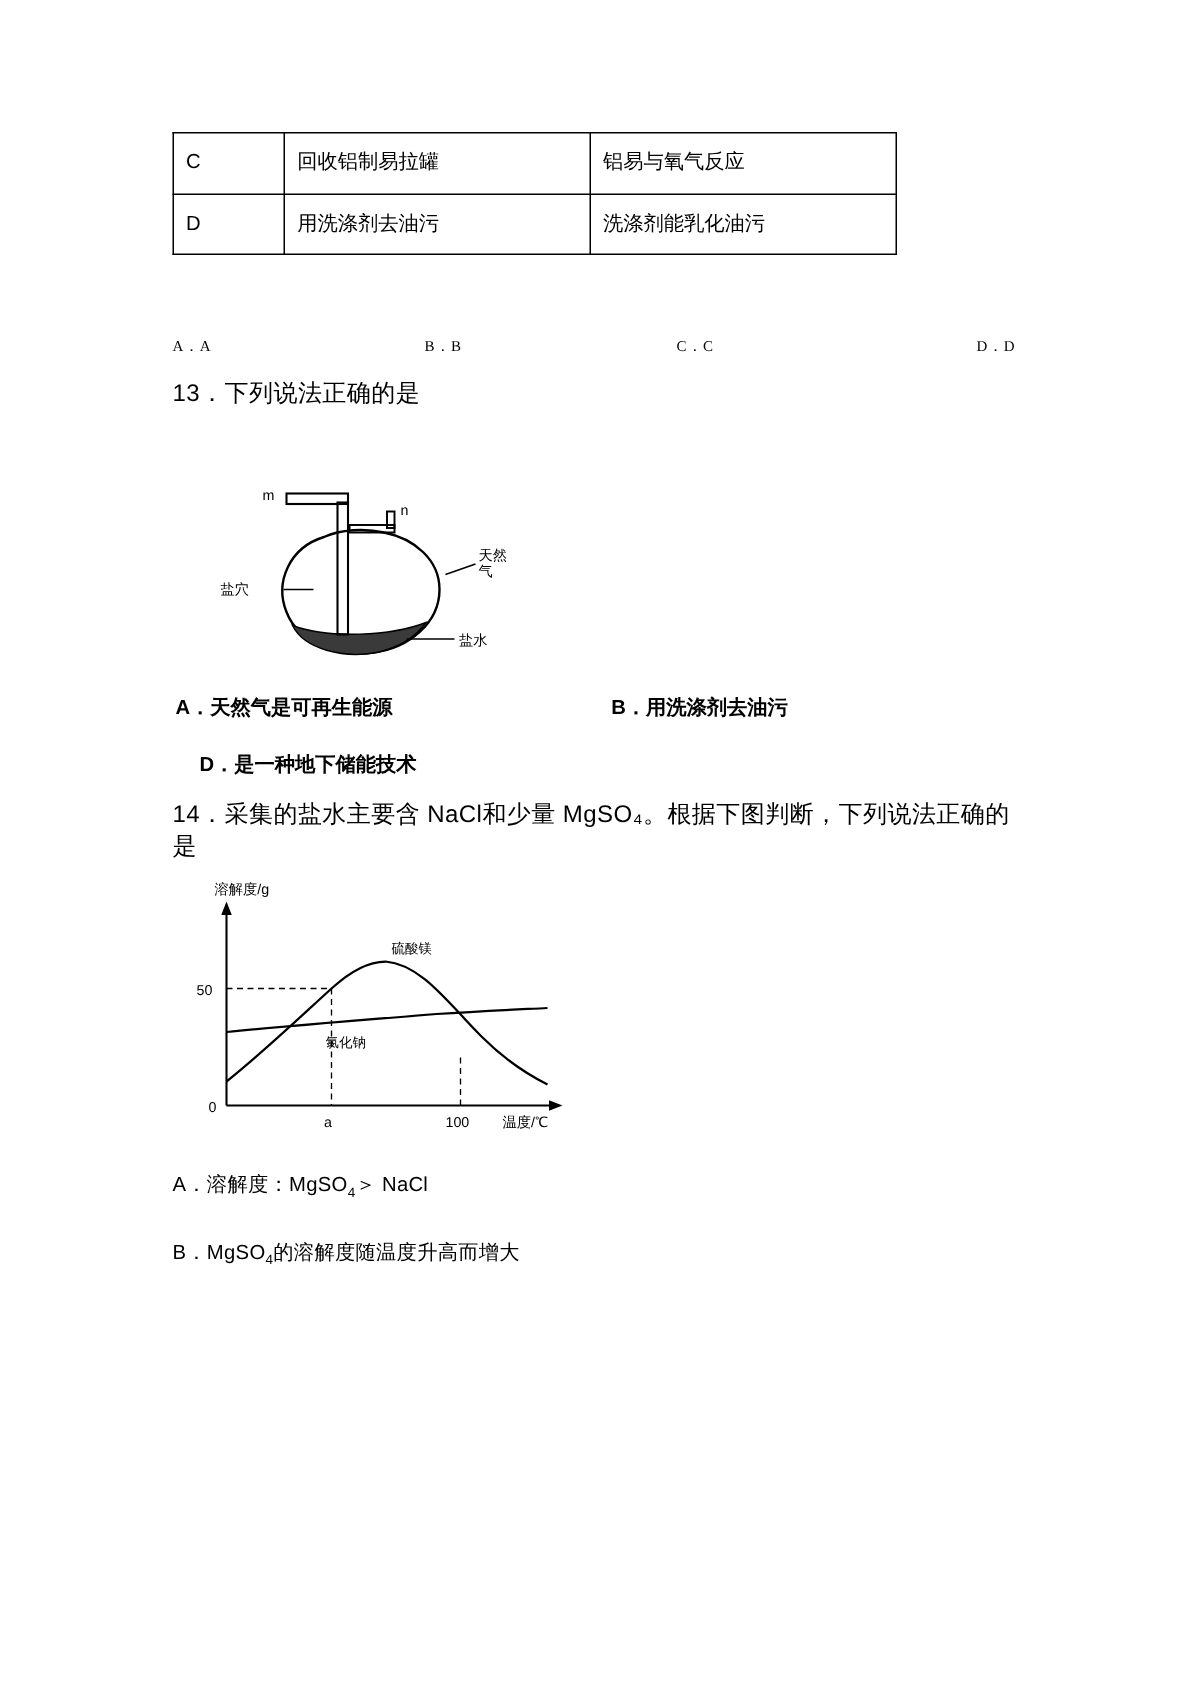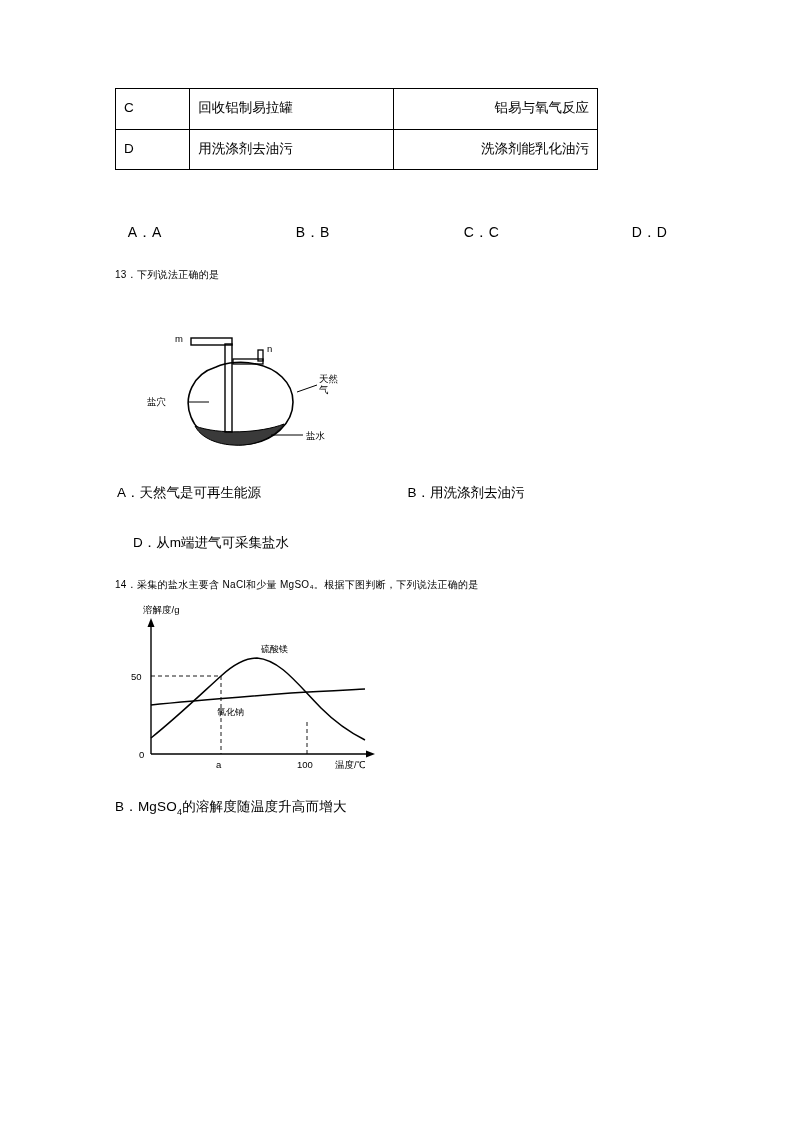--- a/index.html
+++ b/index.html
@@ -38,55 +38,55 @@
     font-family: "Liberation Sans", sans-serif;
   }
   table.qtable td {
     border: 1px solid #000;
     padding: 10px 8px 12px 8px;
     vertical-align: middle;
     line-height: 1.3;
   }
   td.col-a { width: 58px; }
   td.col-b { width: 190px; }
-  td.col-c { width: 190px; text-align: right; }
+  td.col-c { width: 190px; }
 
   
   .opt-row {
     display: flex;
     margin-top: 54px;
-    font-size: 14px;
-    font-family: Liberation Sans, sans-serif;
+    font-size: 10px;
+    font-family: Liberation Serif, serif;
     letter-spacing: 0.5px;
-    justify-content: center;
   }
   .opt-row .opt {
     width: 168px;
   }
-  .opt-row .opt:last-child { width: auto; }
+  .opt-row .opt:last-child { width: auto; margin-left: 32px; }
 
   
   .para {
     font-size: 14px;
     line-height: 2.35;
     margin-top: 14px;
     font-family: "Liberation Sans", sans-serif;
     letter-spacing: 0.3px;
   }
   .qstem {
-    font-size: 10px;
-    margin-top: 26px;
+    font-size: 16px;
+    margin-top: 14px;
     font-family: "Liberation Sans", sans-serif;
     letter-spacing: 0.3px;
   }
   .choice-2col {
     display: flex;
-    margin-top: 32px;
+    margin-top: 20px;
     font-size: 13.5px;
     font-family: "Liberation Sans", sans-serif;
+    font-weight: bold;
   }
   .choice-2col .c {
     width: 50%;
     padding-left: 2px;
   }
   .choice-2col .c.right { padding-left: 18px; }
 
   .choice-line {
     font-size: 13.5px;
     margin-top: 26px;
@@ -187,21 +187,21 @@
         <line x1="150" y1="133" x2="182" y2="133" stroke="#000" stroke-width="1"></line>
         <text class="lbl" x="185" y="137">盐水</text>
       </svg>
     </div>
 
     <div class="choice-2col">
       <span class="c">A．天然气是可再生能源</span>
       <span class="c right">B．用洗涤剂去油污</span>
     </div>
     <div class="choice-2col">
-      <span class="c right">D．从m端进气可采集盐水</span>
+      <span class="c right">D．是一种地下储能技术</span>
     </div>
 
     <div class="qstem">14．采集的盐水主要含 NaCl和少量 MgSO₄。根据下图判断，下列说法正确的是</div>
 
     <div class="fig2">
       <svg width="330" height="170" viewBox="0 0 330 170">
 
         <line x1="30" y1="152" x2="30" y2="22" stroke="#000" stroke-width="1.4"></line>
         <polygon points="30,16 26.5,25 33.5,25" fill="#000"></polygon>
 
@@ -223,17 +223,20 @@
         <path d="M30 136 C 55 116, 78 94, 100 74 C 112 63, 124 56, 136 56 C 160 58, 178 84, 200 106 C 216 122, 232 132, 244 138" fill="none" stroke="#000" stroke-width="1.5"></path>
 
         <path d="M30 103 C 70 99, 120 95, 170 91 C 200 89, 224 88, 244 87" fill="none" stroke="#000" stroke-width="1.5"></path>
 
         <text class="lbl-sm" x="140" y="50">硫酸镁</text>
         <text class="lbl-sm" x="96" y="113">氯化钠</text>
       </svg>
     </div>
 
     <div class="choice-line">
+      <span>A．</span><span>溶解度：MgSO</span><sub>4</sub><span>＞ NaCl</span>
+    </div>
+    <div class="choice-line">
       <span>B．</span><span>MgSO</span><sub>4</sub><span>的溶解度随温度升高而增大</span>
     </div>
 
   </div>
 </div>
 
 </body></html>

